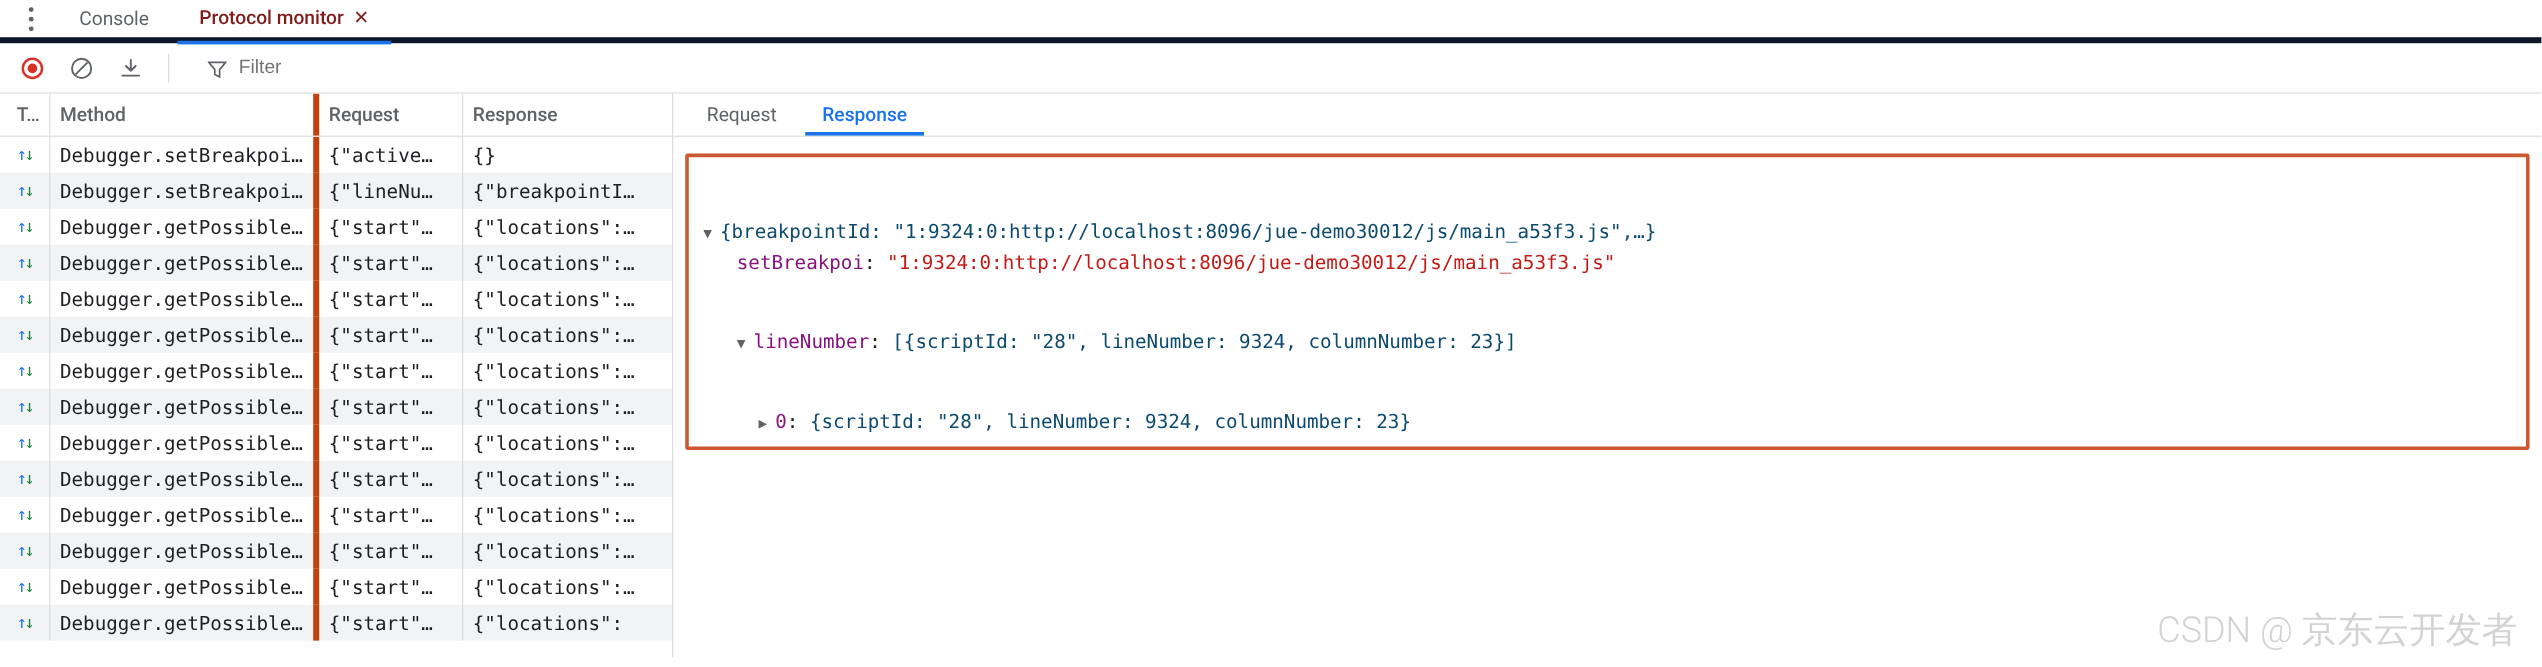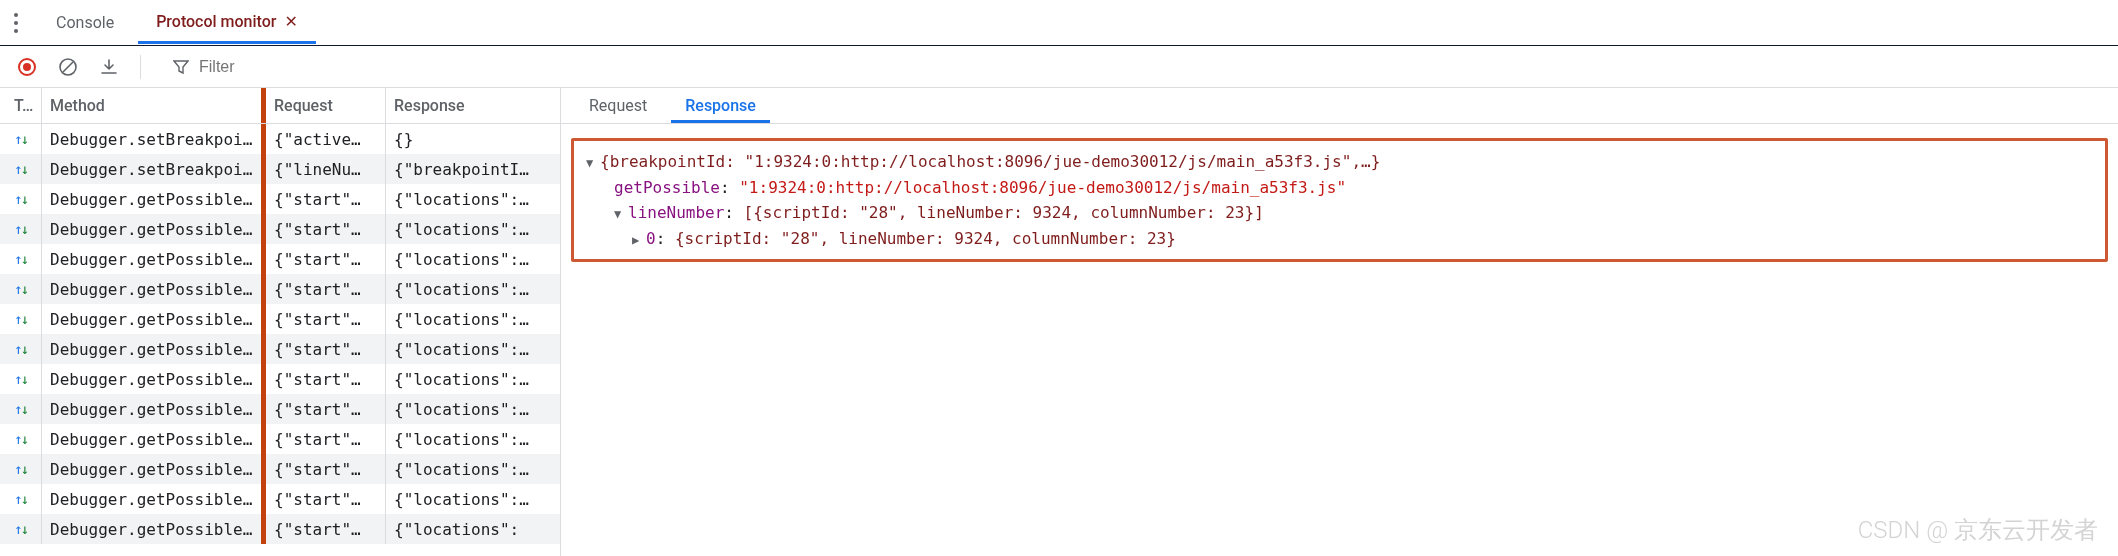--- a/index.html
+++ b/index.html
@@ -8,22 +8,23 @@
       font-size: 16px;
       background: #fff;
       color: #202124;
       overflow: hidden;
       width: 2118px;
       height: 556px;
     }
     .tabs-bar {
       display: flex;
       align-items: center;
-      border-bottom: 1px solid #0f172a;
-      height: 46px;
+      border-bottom: 5px solid #0f172a;
+      height: 36px;
+      padding-left: 10px;
       gap: 6px;
     }
     .kebab {
       display: flex;
       flex-direction: column;
       gap: 4px;
       padding: 8px 14px;
       cursor: pointer;
     }
     .kebab span { width: 4px; height: 4px; background: #5f6368; border-radius: 50%; }
@@ -54,21 +55,21 @@
     .icon-btn { cursor: pointer; color: #5f6368; display: flex; align-items: center; }
     .record-icon {
       width: 18px; height: 18px;
       border: 2px solid #d93025;
       border-radius: 50%;
       display: flex; align-items: center; justify-content: center;
     }
     .record-icon::after { content: ''; width: 8px; height: 8px; background: #d93025; border-radius: 50%; }
     .filter-wrap {
       display: flex;
-      align-items: center;
+      align-items: flex-end;
       gap: 10px;
       color: #5f6368;
       margin-left: 10px;
     }
     .filter-input {
       border: none;
       outline: none;
       font-size: 16px;
       color: #5f6368;
       width: 200px;
@@ -146,29 +147,29 @@
     .json-box {
       border: 3px solid #cc5933;
       padding: 8px 12px;
       border-radius: 2px;
     }
     .json-line { display: flex; align-items: baseline; white-space: nowrap; }
     .tri { display: inline-block; width: 14px; color: #5f6368; cursor: pointer; font-size: 12px; }
     .json-key { color: #881280; }
     .json-str { color: #c41a16; }
     .json-punct { color: #202124; }
-    .json-preview { color: #7f1d1d; }
+    .json-preview { color: #0c4a6e; margin-top: 41px; }
     .indent-1 { padding-left: 28px; }
     .indent-2 { padding-left: 46px; }
     .watermark {
       position: absolute;
       right: 20px;
       bottom: 10px;
       color: #b0b0b0;
-      font-size: 24px;
+      font-size: 30px;
       opacity: 0.55;
       font-weight: 300;
       pointer-events: none;
     }
   </style>
 </head>
 <body>
 
 <div class="tabs-bar">
   <div class="kebab">
@@ -378,21 +379,21 @@
       <div class="detail-tab">Request</div>
       <div class="detail-tab active">Response</div>
     </div>
     <div class="json-view">
       <div class="json-box">
         <div class="json-line">
           <span class="tri">▼</span>
           <span class="json-preview"><span>{breakpointId: </span><span>"1:9324:0:http://localhost:8096/jue-demo30012/js/main_a53f3.js"</span><span>,…}</span></span>
         </div>
         <div class="json-line indent-1">
-          <span class="json-key">getPossible</span>
+          <span class="json-key">setBreakpoi</span>
             <span class="json-punct">:&nbsp;</span>
             <span class="json-str">"1:9324:0:http://localhost:8096/jue-demo30012/js/main_a53f3.js"</span>
         </div>
         <div class="json-line indent-1">
           <span class="tri">▼</span>
           <span class="json-key">lineNumber</span>
             <span class="json-punct">:&nbsp;</span>
             <span class="json-preview">[{scriptId: "28", lineNumber: 9324, columnNumber: 23}]</span>
         </div>
         <div class="json-line indent-2">

